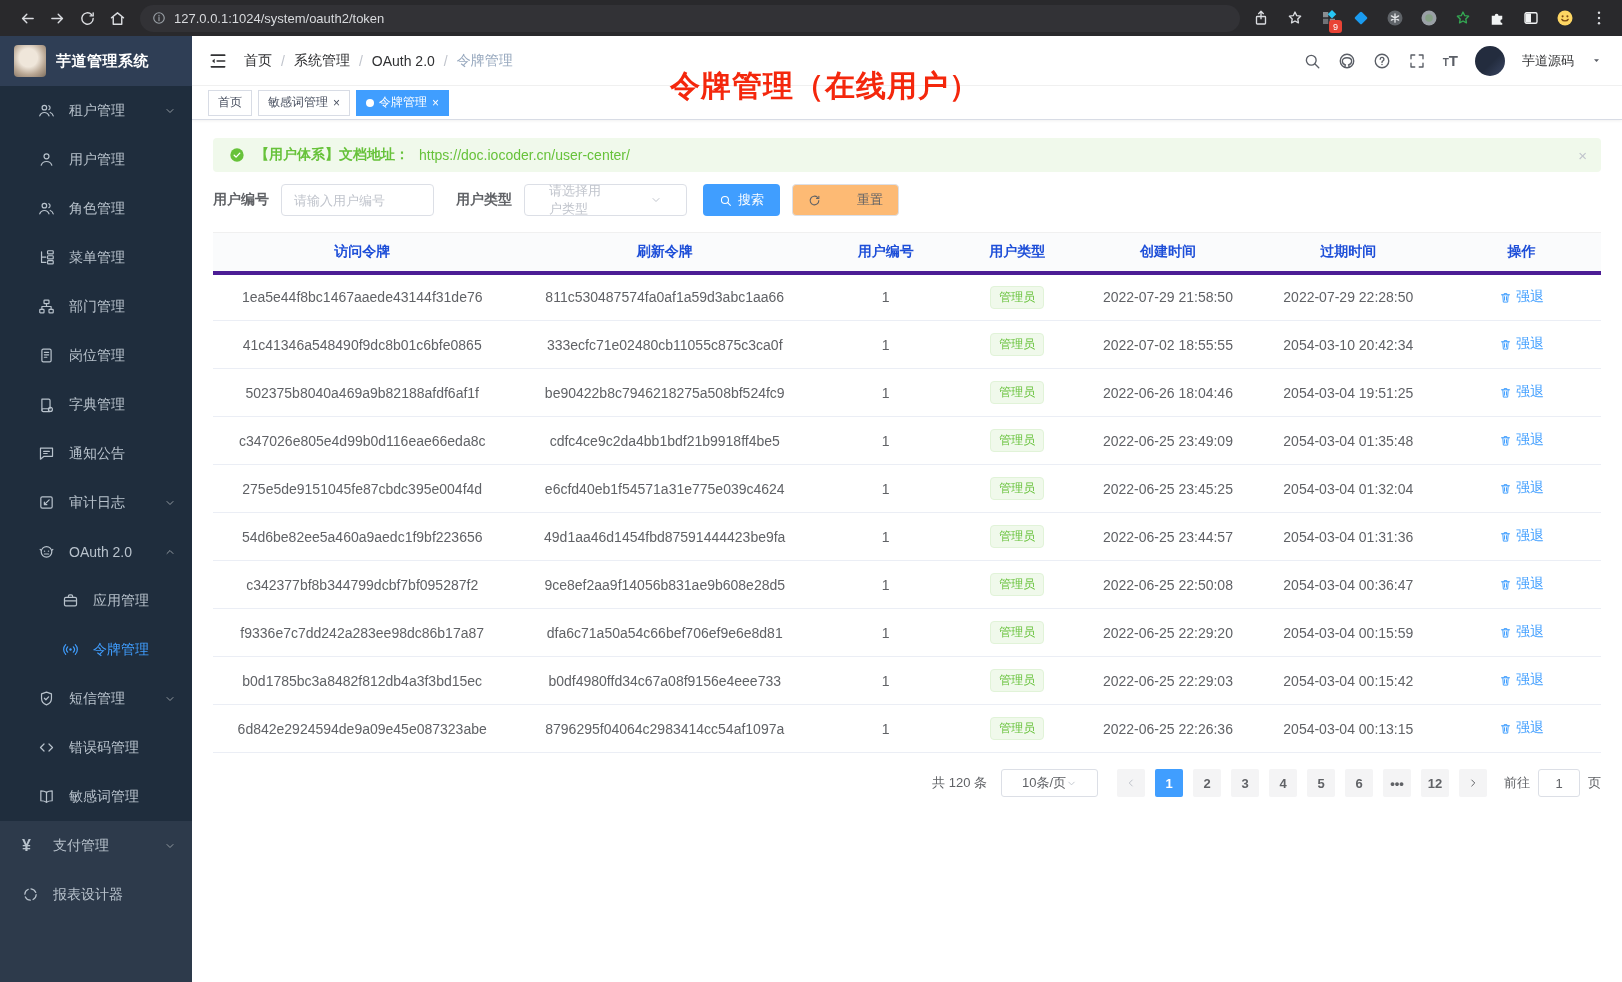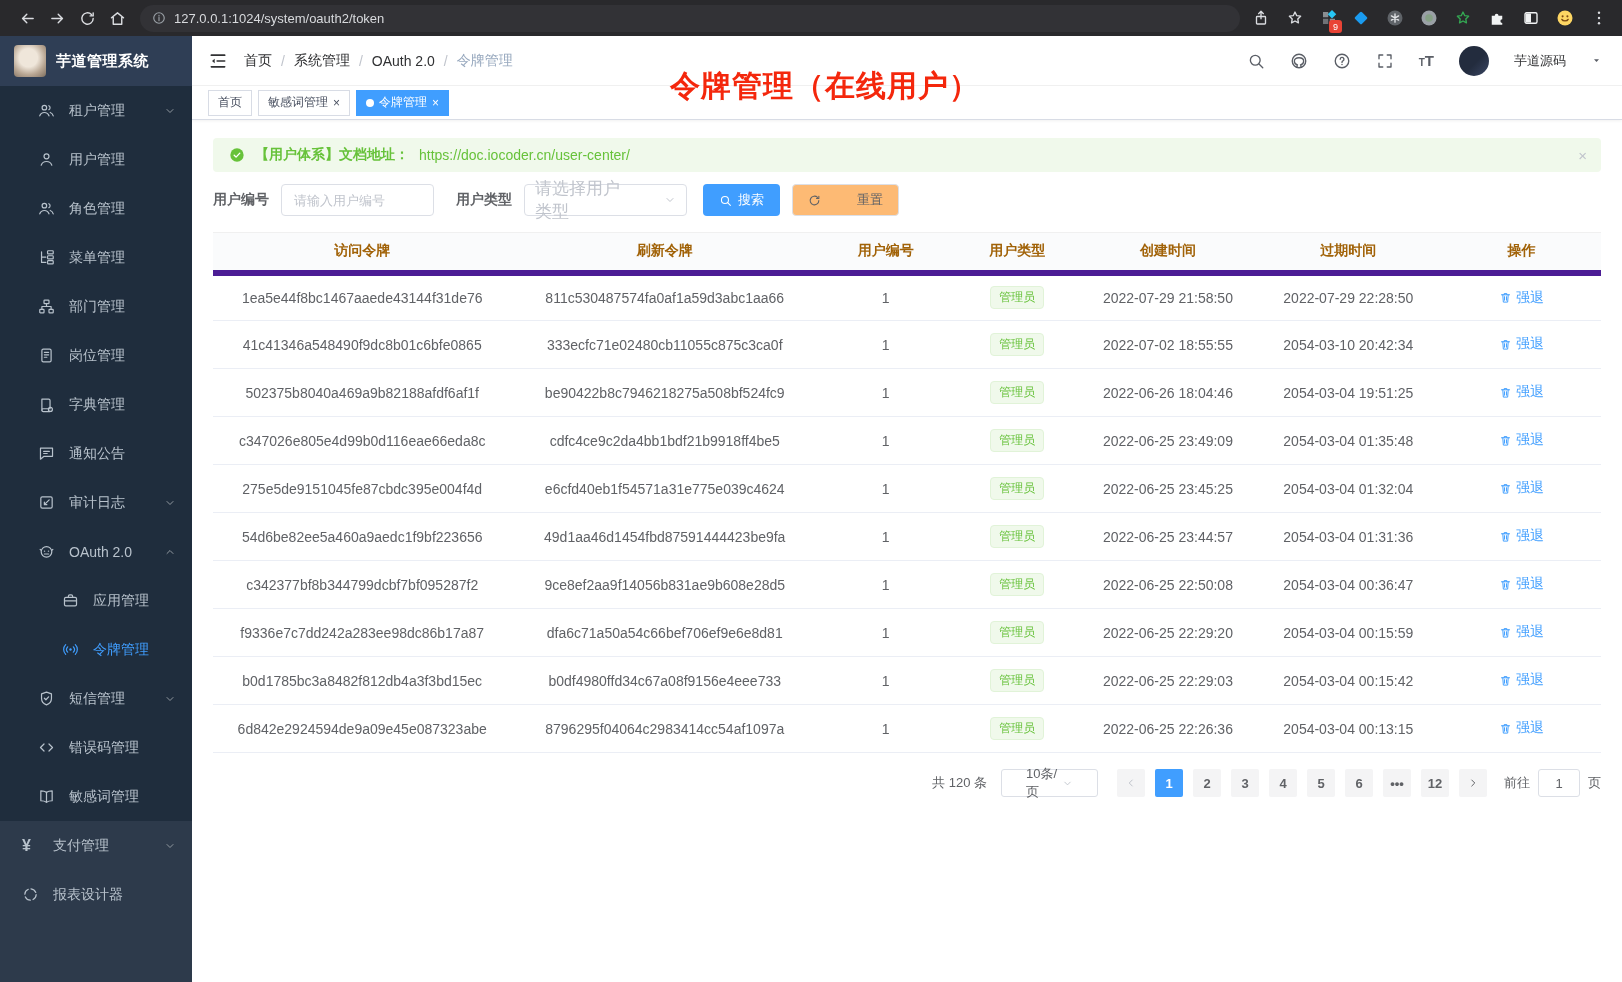--- a/index.html
+++ b/index.html
@@ -42,21 +42,21 @@
   .chevron svg { width:12px; height:12px; stroke:currentColor; fill:none; stroke-width:2; stroke-linecap:round; stroke-linejoin:round; }
 
   
   .main { flex:1; display:flex; flex-direction:column; background:#fff; position:relative; }
   .navbar { height:50px; display:flex; align-items:center; padding:0 20px 0 16px; border-bottom:1px solid #f2f2f2; }
   .fold { color:#303133; margin-right:16px; }
   .fold svg { width:20px; height:20px; stroke:currentColor; fill:none; stroke-width:2; stroke-linecap:round; }
   .bc { display:flex; align-items:center; gap:9px; font-size:14px; color:#303133; }
   .bc-item.muted { color:#97a8be; }
   .bc-sep { color:#c0c4cc; }
-  .nav-right { margin-left:auto; display:flex; align-items:center; gap:25px; color:#5a5e66; }
+  .nav-right { margin-left:auto; display:flex; align-items:center; gap:17px; color:#5a5e66; }
   .nav-ic svg { width:18px; height:18px; stroke:currentColor; fill:none; stroke-width:1.8; stroke-linecap:round; stroke-linejoin:round; }
   .fontsize-ic { font-weight:bold; color:#5a5e66; font-size:15px; }
   .fontsize-ic .small-t { font-size:10px; }
   .avatar { width:30px; height:30px; border-radius:50%; background:linear-gradient(135deg,#232c3e 0 55%, #3a4663 100%); }
   .user-name { font-size:13px; color:#303133; }
   .caret svg { width:11px; height:11px; fill:#5a5e66; }
 
   .tags-bar { height:34px; display:flex; align-items:center; padding:0 16px; gap:6px;
     border-bottom:1px solid #d8dce5; box-shadow:0 1px 3px rgba(0,0,0,.06); }
   .tag-item { height:26px; display:inline-flex; align-items:center; padding:0 9px; gap:5px;
@@ -72,43 +72,43 @@
   .alert { height:34px; background:#f0f9eb; border-radius:4px; display:flex; align-items:center;
     padding:0 16px; gap:10px; color:#67c23a; font-size:14px; margin-bottom:12px; position:relative; }
   .alert .bold { font-weight:bold; }
   .alert-close { position:absolute; right:14px; color:#c0c4cc; font-size:15px; cursor:pointer; }
 
   .filters { display:flex; align-items:center; margin-bottom:16px; font-size:14px; color:#606266; }
   .f-label { font-weight:bold; margin-right:12px; }
   .f-input { width:153px; height:32px; border:1px solid #dcdfe6; border-radius:4px; padding:0 12px;
     font-size:13px; color:#606266; margin-right:22px; font-family:"Liberation Sans",sans-serif; }
   .f-input::placeholder { color:#c0c4cc; }
-  .f-select { width:163px; height:32px; border:1px solid #dcdfe6; border-radius:4px; padding:0 10px;
-    display:flex; align-items:center; justify-content:space-between; color:#c0c4cc; font-size:17px; margin-right:16px; cursor:pointer;gap:40px; }
+  .f-select { width:163px; height:32px; border:1px solid #dcdfe6; border-radius:4px; padding:0 24px;
+    display:flex; align-items:center; justify-content:space-between; color:#c0c4cc; font-size:13px; margin-right:16px; cursor:pointer;gap:40px; }
   .f-select svg { width:12px; height:12px; stroke:#c0c4cc; fill:none; stroke-width:2; stroke-linecap:round; stroke-linejoin:round; }
   .btn { height:32px; border-radius:4px; font-size:13px; display:inline-flex; align-items:center; gap:6px;
     padding:0 15px; cursor:pointer; border:1px solid transparent; font-family:"Liberation Sans",sans-serif; }
   .btn svg { width:13px; height:13px; stroke:currentColor; fill:none; stroke-width:2; stroke-linecap:round; stroke-linejoin:round; }
   .btn-primary { background:#409eff; color:#fff; margin-right:12px; }
   .btn-plain { background:#fdba74; color:#606266; border-color:#dcdfe6;gap:36px; }
 
   table { width:100%; border-collapse:collapse; table-layout:fixed; }
-  thead th { height:40px; background:#fafbfc; font-size:14px; font-weight:bold; color:#a16207;
-    border-top:1px solid #f0f0f0; border-bottom:6px solid #4c1d95; text-align:center; }
+  thead th { height:40px; background:#fafbfc; font-size:14px; font-weight:bold; color:#1d4ed8;
+    border-top:1px solid #f0f0f0; border-bottom:4px solid #4c1d95; text-align:center; }
   tbody td { height:48px; font-size:14px; color:#606266; border-bottom:1px solid #ebeef5; text-align:center;
     overflow:hidden; white-space:nowrap; }
   .tag-success { display:inline-block; background:#f0f9eb; border:1px solid #e1f3d8; color:#67c23a;
     border-radius:4px; padding:2px 8px; font-size:12px; }
   .action-link { color:#409eff; font-size:14px; display:inline-flex; align-items:center; gap:4px; cursor:pointer; }
   .action-link svg { width:13px; height:13px; stroke:currentColor; fill:none; stroke-width:1.8; stroke-linecap:round; stroke-linejoin:round; }
 
   .pagination { display:flex; justify-content:flex-end; align-items:center; margin-top:16px; font-size:13px; color:#606266; }
   .pg-total { margin-right:14px; }
   .pg-size { width:97px; height:28px; border:1px solid #dcdfe6; border-radius:3px; display:flex; align-items:center;
-    justify-content:space-between; padding:0 24px; color:#606266; margin-right:14px; cursor:pointer; }
+    justify-content:center; padding:0 8px; color:#606266; margin-right:14px; cursor:pointer; }
   .pg-size svg { width:11px; height:11px; stroke:#c0c4cc; fill:none; stroke-width:2; stroke-linecap:round; stroke-linejoin:round; }
   .pager { display:flex; align-items:center; }
   .pager-btn { min-width:28px; height:28px; background:#f4f4f5; border:none; border-radius:2px; margin:0 5px;
     display:flex; align-items:center; justify-content:center; font-size:13px; font-weight:bold; color:#606266;
     cursor:pointer; font-family:"Liberation Sans",sans-serif; }
   .pager-btn.active { background:#409eff; color:#fff; }
   .pager-btn svg { width:12px; height:12px; stroke:currentColor; fill:none; stroke-width:2; stroke-linecap:round; stroke-linejoin:round; }
   .pager-btn.prev { color:#c0c4cc; }
   .pg-goto { display:flex; align-items:center; gap:8px; margin-left:12px; }
   .goto-input { width:42px; height:28px; border:1px solid #dcdfe6; border-radius:3px; text-align:center;

